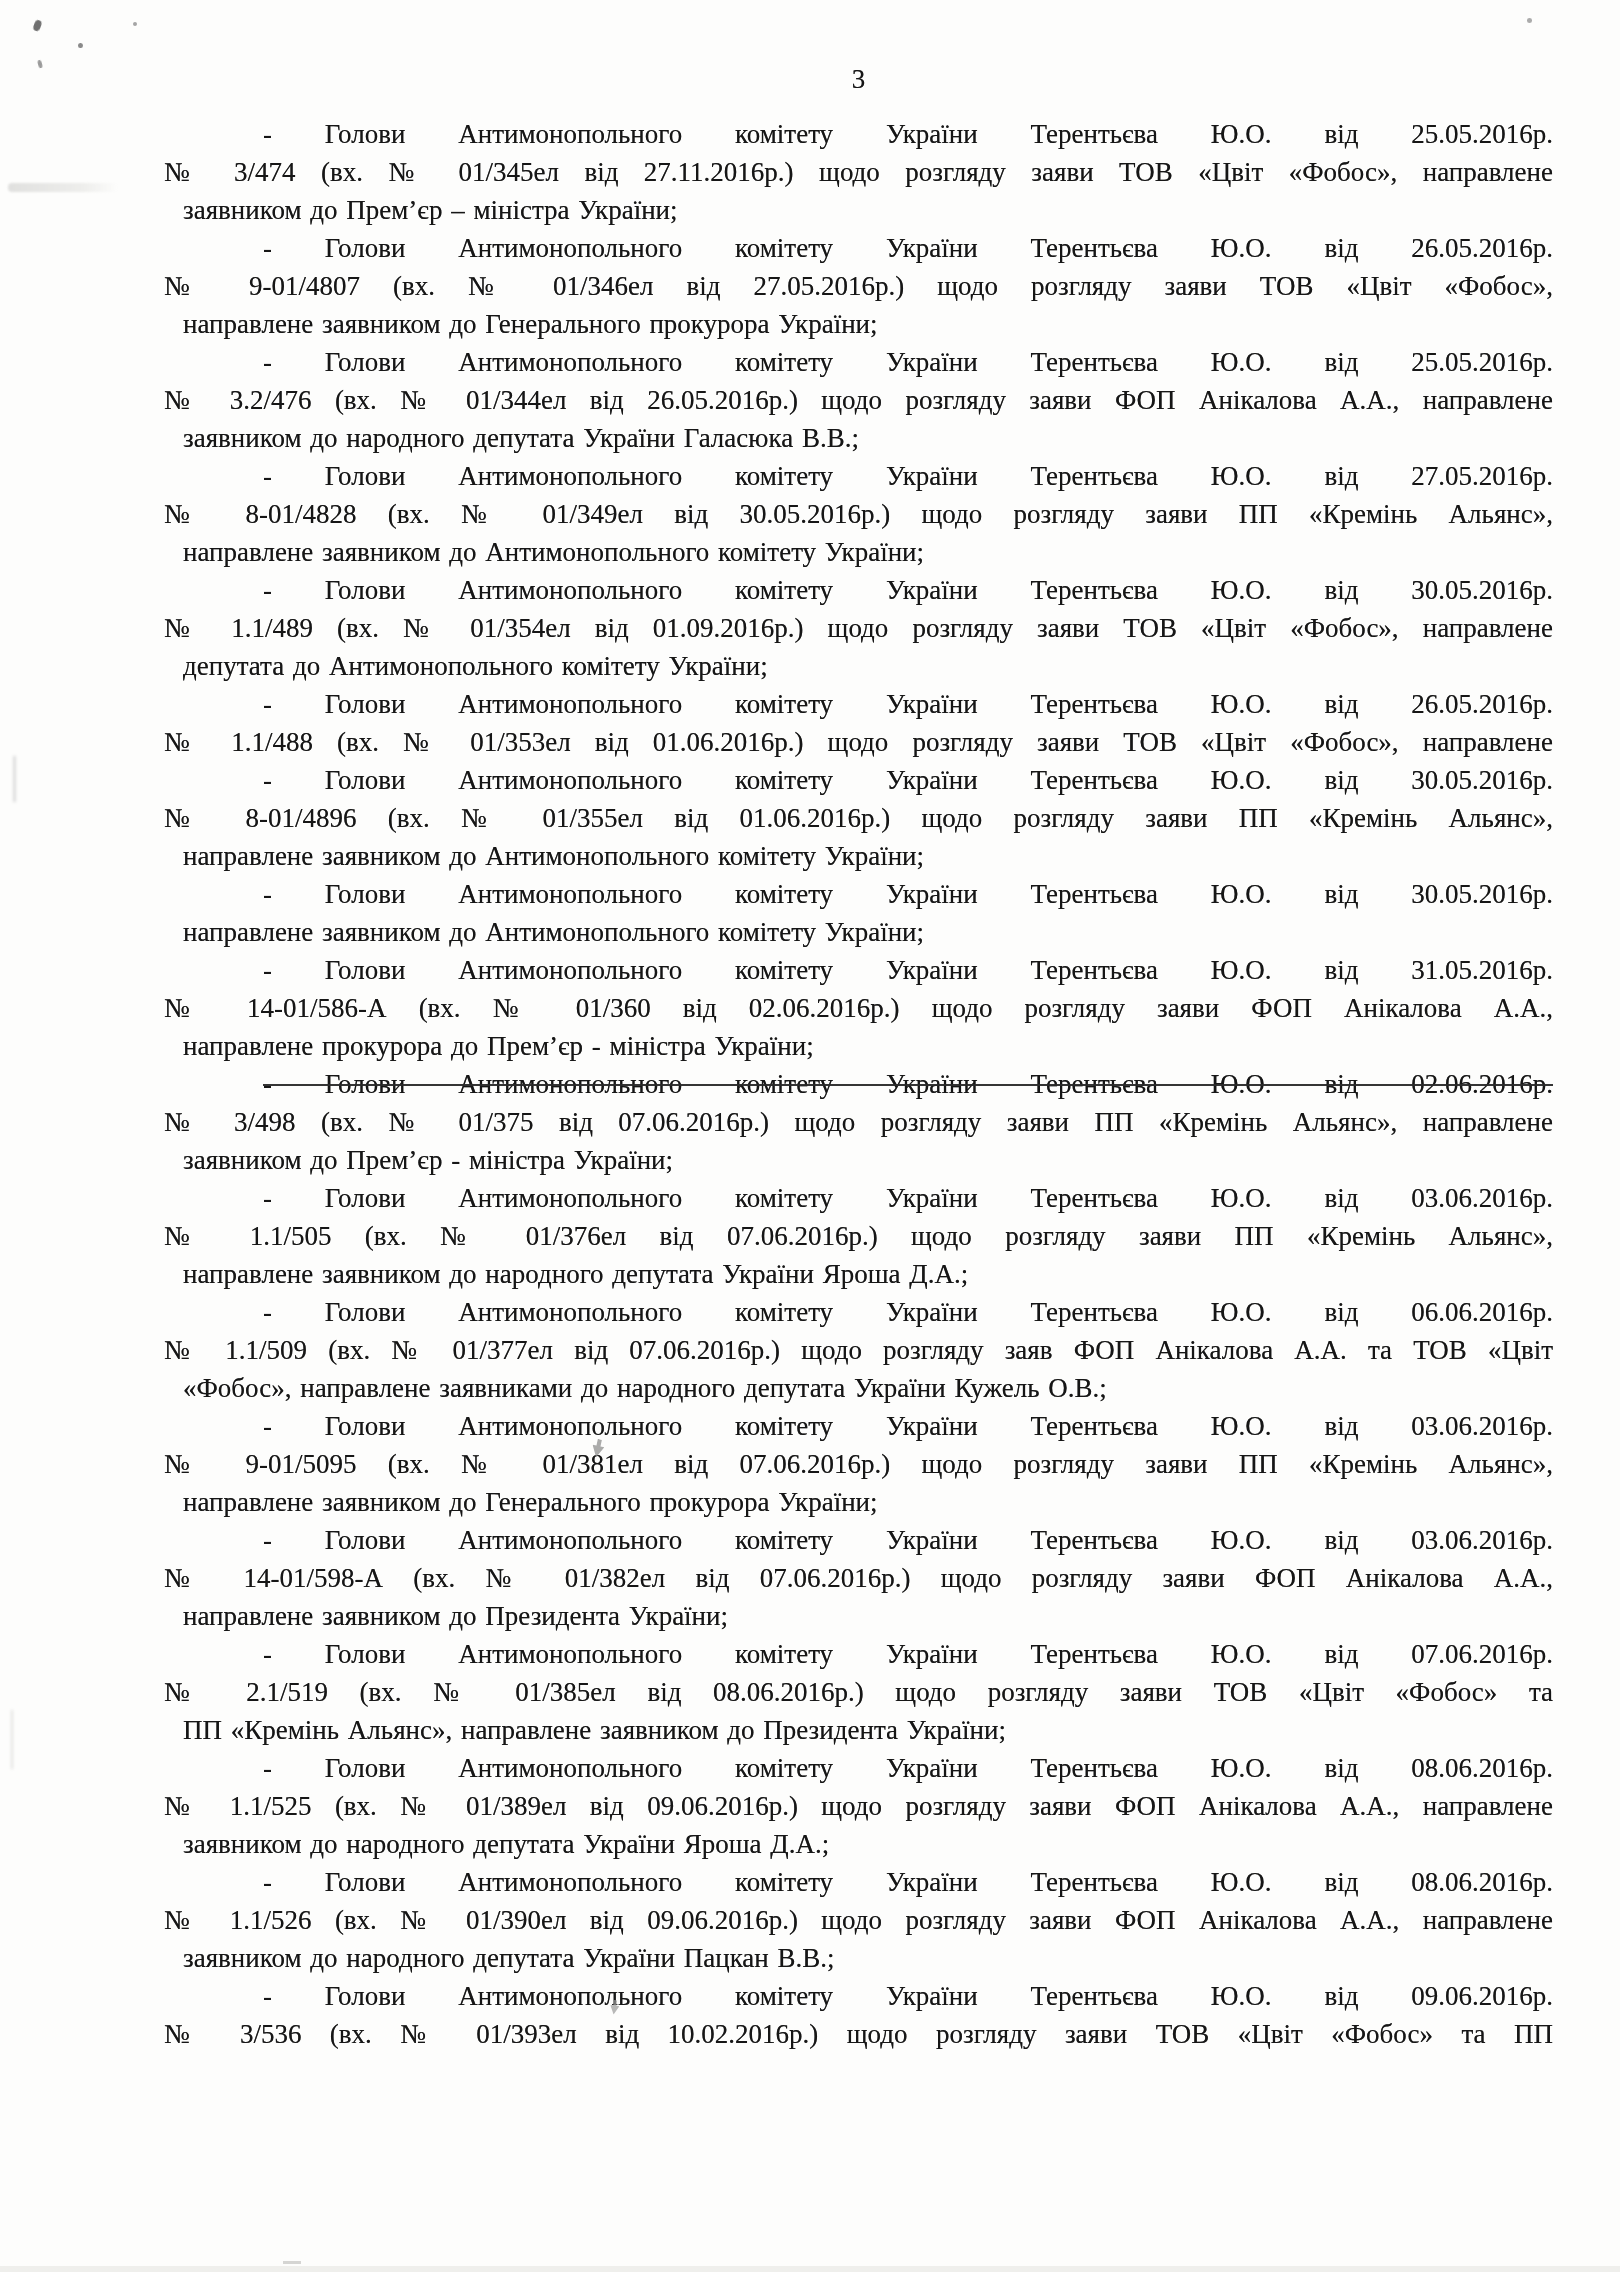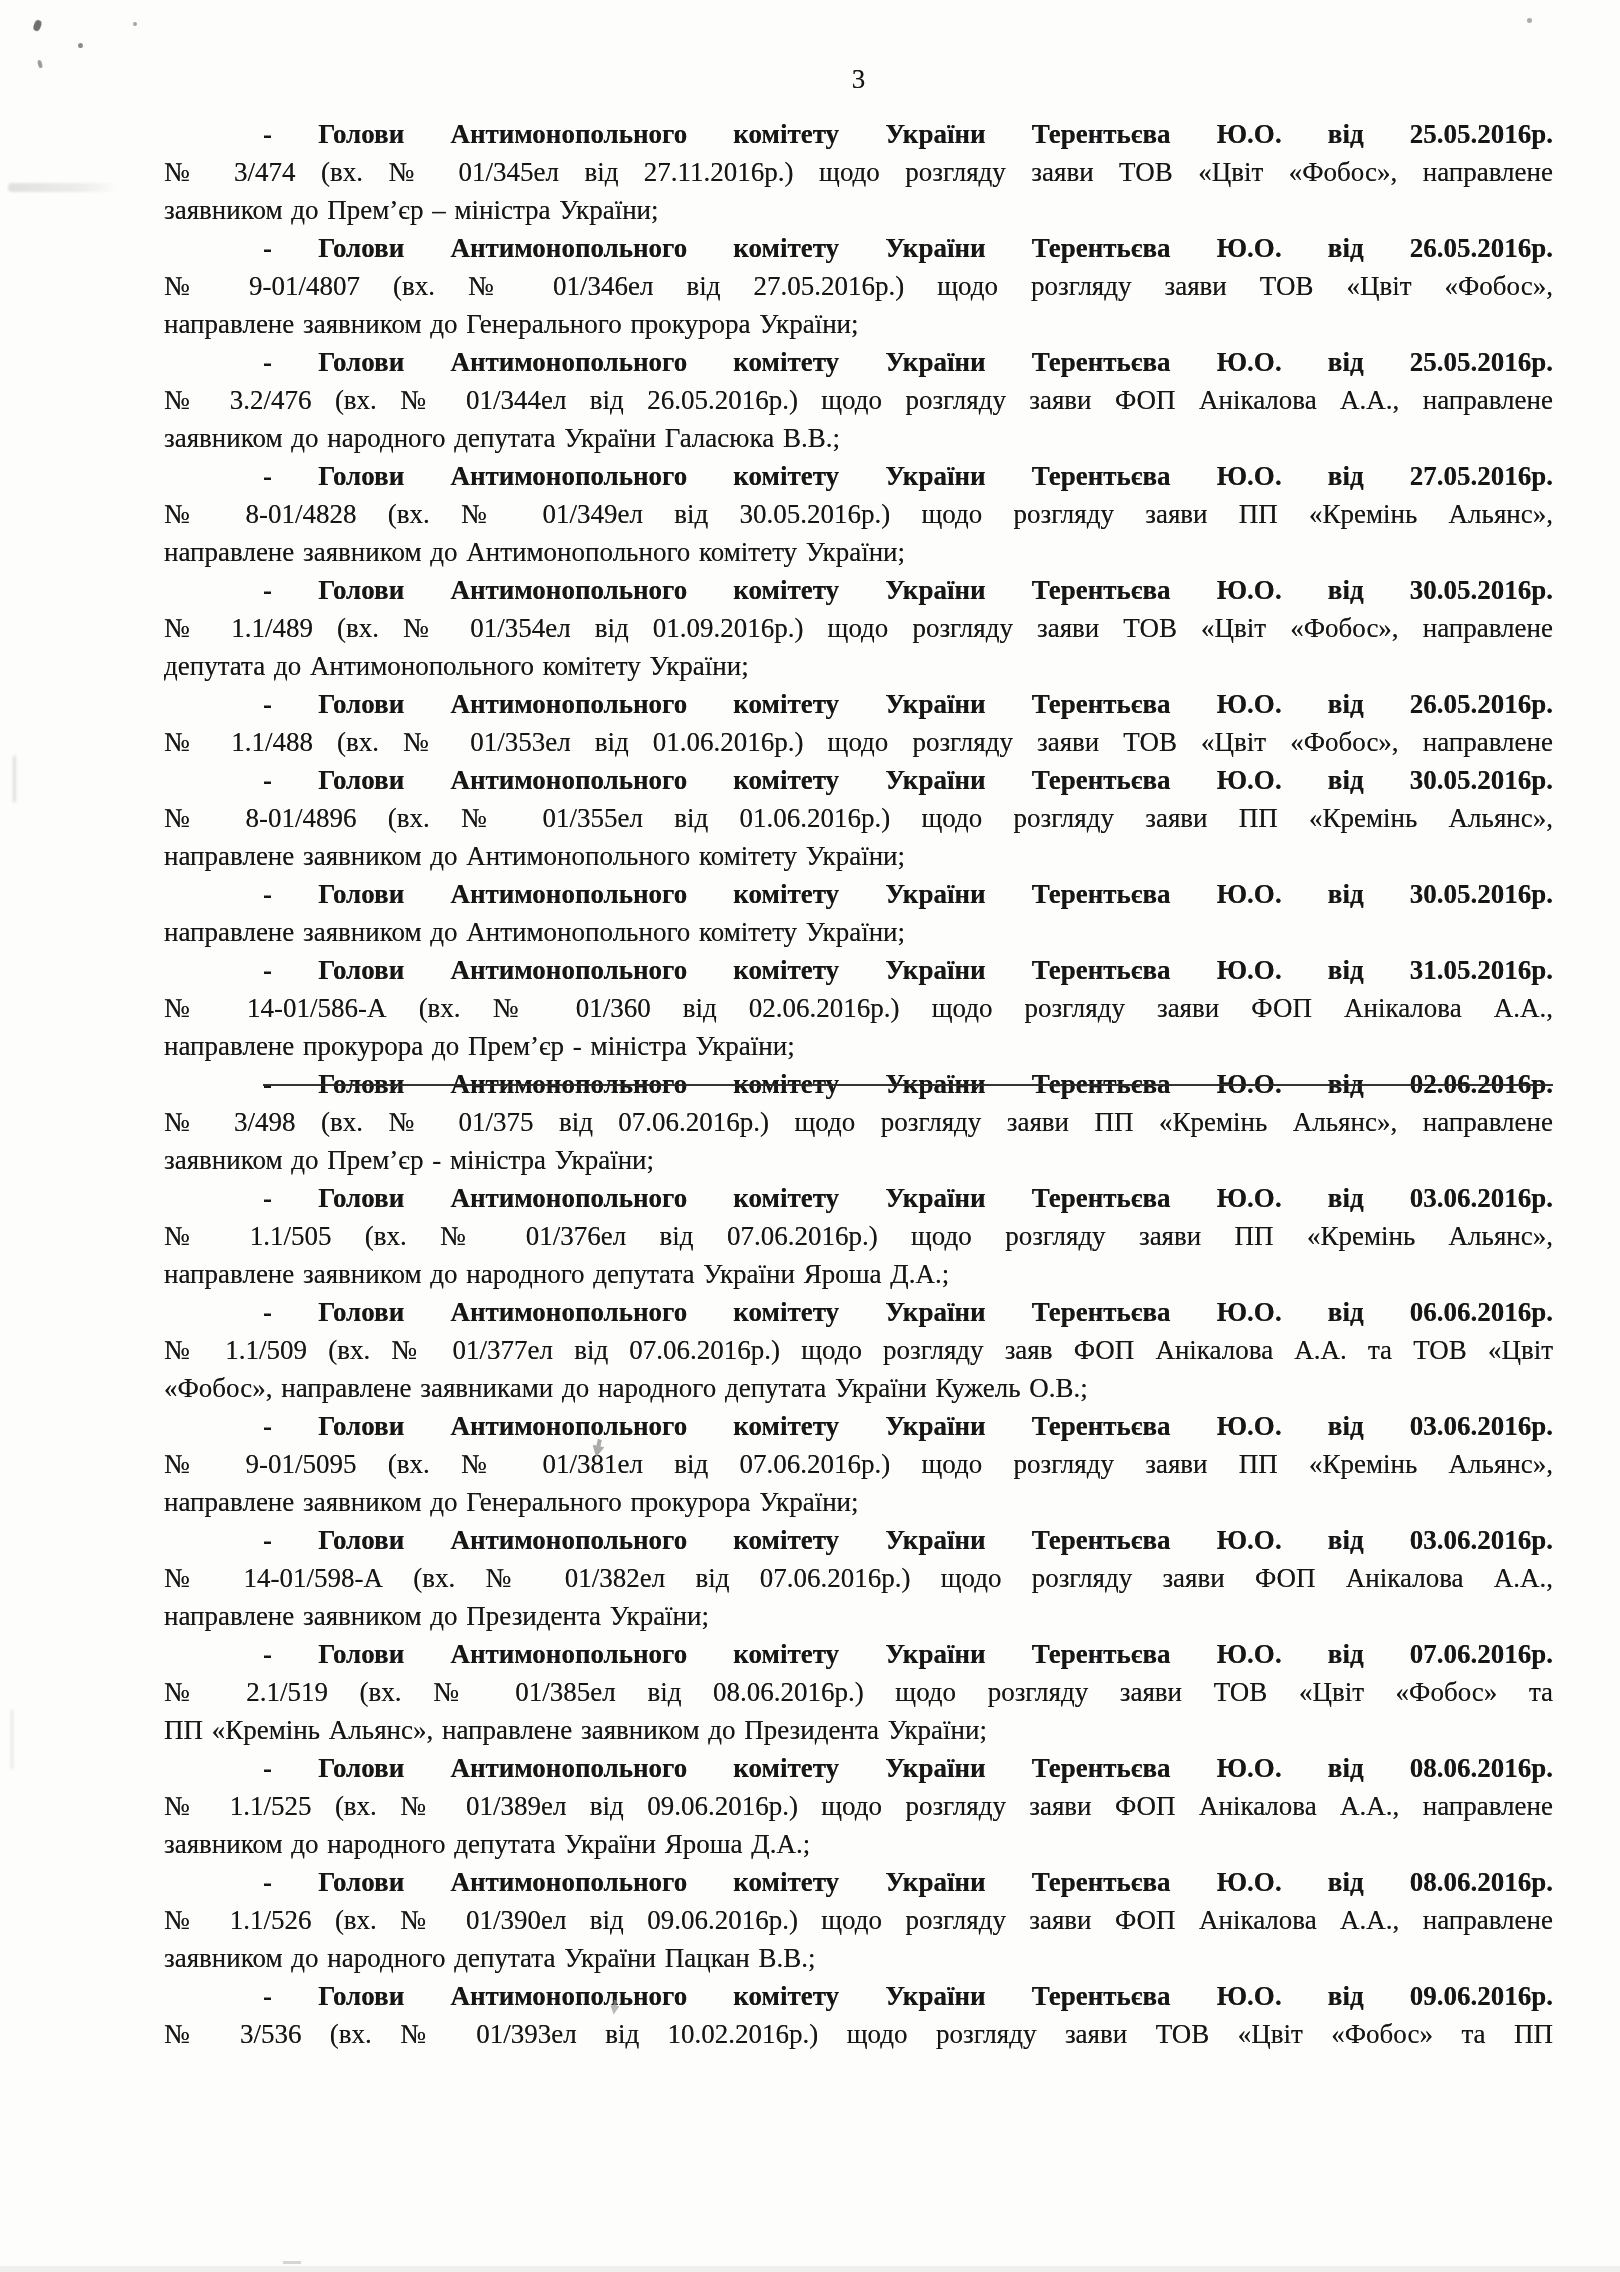--- a/index.html
+++ b/index.html
@@ -20,22 +20,22 @@
     font-size:27px;
   }
   .entry{margin:0;padding:0;}
   .line{
     height:38px;line-height:38px;
     text-align:justify;
     text-shadow:0 0 0.5px rgba(10,10,10,.6);
     overflow:visible;white-space:normal;
   }
   .line.just{text-align-last:justify;}
-  .line.end{text-align-last:left;word-spacing:2px;}
-  .line.first{padding-left:99px;font-weight:bold;}
+  .line.end{text-align-last:left;word-spacing:2px;margin-left:19px;}
+  .line.first{padding-left:99px;}
   .line.struck{
     text-decoration:line-through;
     text-decoration-thickness:2.3px;
     text-decoration-color:rgba(45,45,45,.88);
   }
   
   .art{position:absolute;}
   .a-speck1{left:34px;top:20px;width:6.6px;height:10.5px;background:#6f6f6f;border-radius:45%;transform:rotate(20deg);filter:blur(0.4px);}
   .a-speck2{left:78px;top:43px;width:4.6px;height:5.3px;background:#8a8a8a;border-radius:50%;filter:blur(0.4px);}
   .a-speck3{left:38px;top:60px;width:4px;height:8px;background:#9a9a9a;transform:rotate(-15deg);border-radius:45%;filter:blur(0.4px);}

